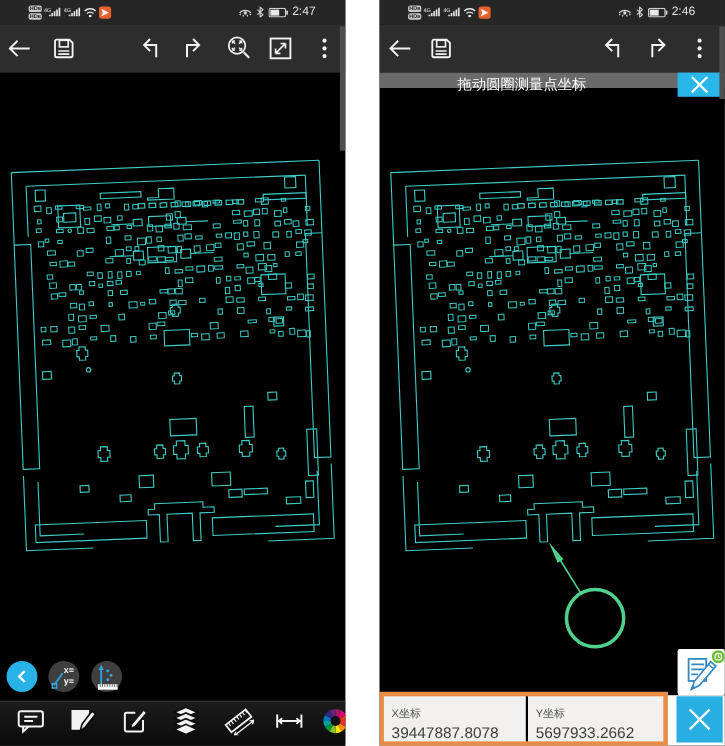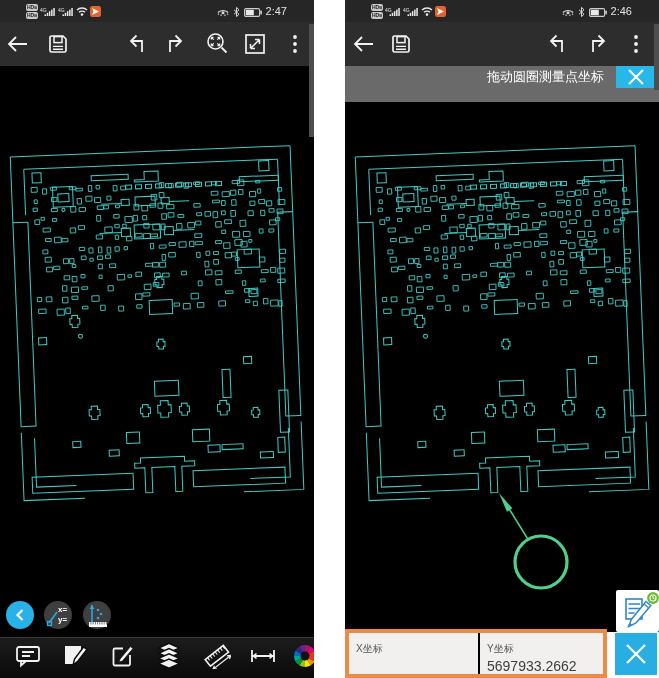--- a/index.html
+++ b/index.html
@@ -1,27 +1,27 @@
 <!DOCTYPE html>
 <html><head><meta charset="utf-8"><style>
 html,body{margin:0;padding:0}
 body{width:659px;height:678px;position:relative;background:#fff;font-family:"Liberation Sans",sans-serif;overflow:hidden}
 .screen{position:absolute;top:0;width:314px;height:678px;background:#000;overflow:hidden}
 .status{position:absolute;top:0;left:0;right:0;height:22px;background:#262626;display:flex;justify-content:space-between;align-items:center;padding:0 4px;box-sizing:border-box}
 .st-left{display:flex;align-items:center;gap:2px;margin-left:22px}
-.st-right{display:flex;align-items:flex-end;gap:4px;margin-right:23px}
+.st-right{display:flex;align-items:center;gap:4px;margin-right:23px}
 .hdcol{display:flex;flex-direction:column;gap:1px}
 .hd{font-size:5px;font-weight:bold;color:#262626;background:#c9c9c9;border-radius:2px;padding:0 1px;line-height:6px}
 .hds{font-size:4px}
 .orange-badge{width:11px;height:11px;background:#e8612c;border-radius:2.5px;display:inline-flex;align-items:center;justify-content:center}
 .time{font-size:11px;color:#e3e3e3}
 .toolbar{position:absolute;top:22px;left:0;right:0;height:44px;background:#2d2d2d}
 .ti{position:absolute;top:50%;transform:translateY(-50%)}
 .ti svg{display:block}
-.banner{position:absolute;top:66px;left:0;right:0;height:36px;background:#6a6a6a;color:#fff;font-size:13px;text-align:right;line-height:22px;padding-right:55px;box-sizing:border-box}
+.banner{position:absolute;top:66px;left:0;right:0;height:14px;background:#6a6a6a;color:#fff;font-size:13px;text-align:center;line-height:22px;padding-right:55px;box-sizing:border-box}
 .banner-x{position:absolute;right:3px;top:0;width:40px;height:22px;background:#29b7ea;display:flex;align-items:center;justify-content:center}
 .scroll{position:absolute;width:5px;background:#4e4e4e}
 .canvas-svg{position:absolute;left:0;top:0}
 .bottombar{position:absolute;left:0;bottom:0;height:40px;width:100%;background:linear-gradient(#1c1c1c,#0a0a0a);border-top:1px solid #3a3a3a}
 .bi{position:absolute;top:50%;transform:translate(-50%,-50%)}
 .fbtn{position:absolute;top:601px;width:28px;height:28px;border-radius:50%;display:flex;align-items:center;justify-content:center}
 .coordpanel{position:absolute;left:0;bottom:0;width:262px;height:49px;background:#f1f0ee;border:4px solid #ec8b44;box-sizing:border-box;display:flex}
 .ccell{padding:9px 0 0 7px;box-sizing:border-box}
 .clabel{font-size:10px;color:#555}
 .cval{font-size:14px;color:#3d3d3d;margin-top:2px}
@@ -891,18 +891,19 @@
   <div class="xwrap">
       <div class="xbtn">
         <svg width="22" height="22" viewBox="0 0 22 22" style="">
           <path d="M2 2 L20 20 M20 2 L2 20" stroke="#fff" stroke-width="2.2"></path>
         </svg>
       </div>
     </div>
   <div class="coordpanel">
     <div class="ccell" style="width:131px;border-right:2px solid #000000">
       <div class="clabel">X坐标</div>
+        <div class="cval">39447887.8078</div>
     </div>
     <div class="ccell">
       <div class="clabel">Y坐标</div>
         <div class="cval">5697933.2662</div>
     </div>
   </div>
 </div>
 </body></html>

